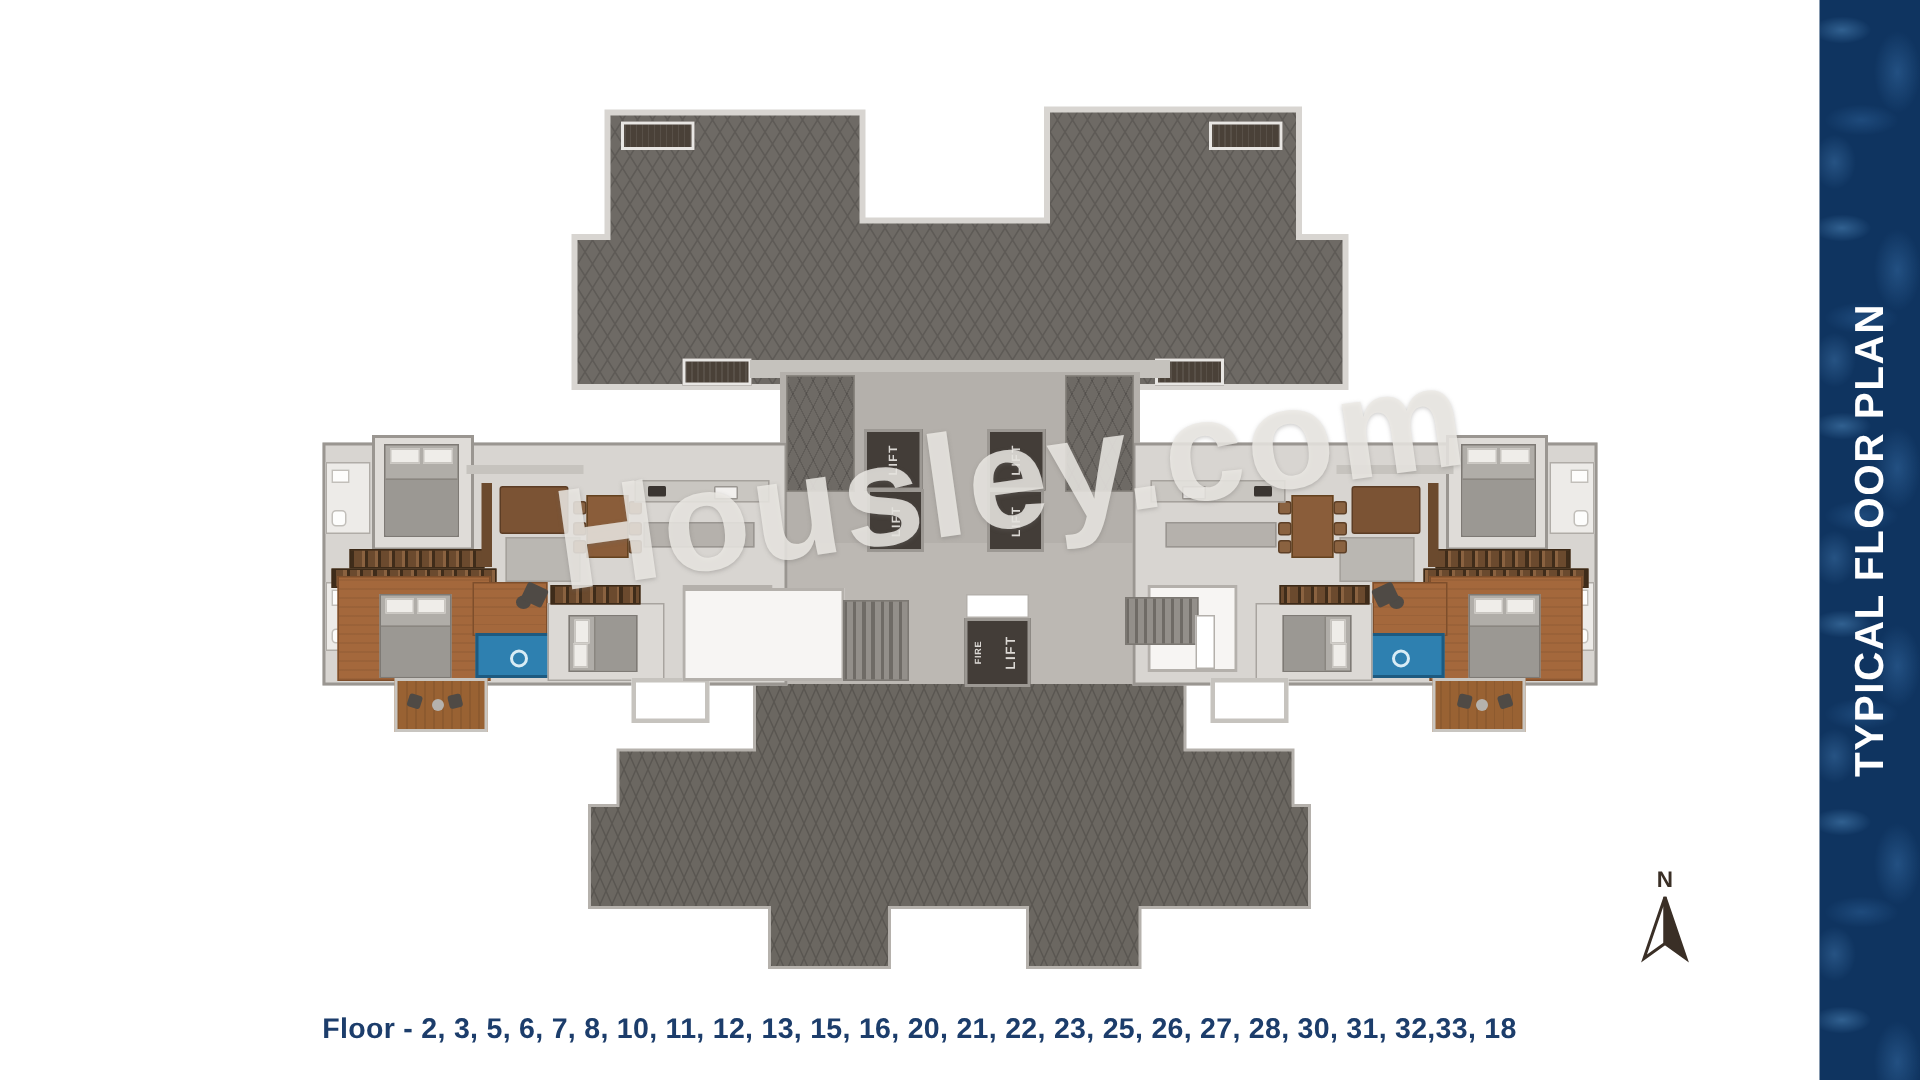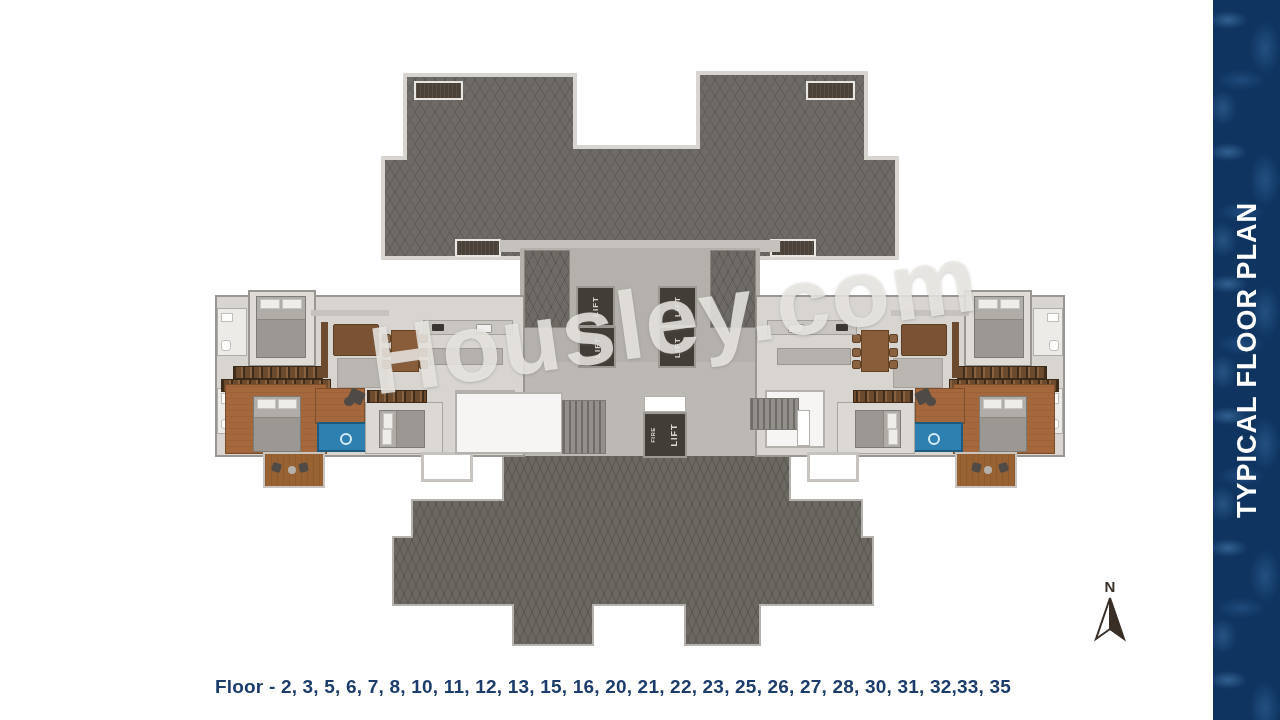--- a/index.html
+++ b/index.html
@@ -310,19 +310,19 @@
   <div class="abs watermark">Housley.com</div>
 
   <div class="abs north">
     <span class="n-label">N</span>
     <svg width="36" height="46" viewBox="0 0 36 46">
       <polygon points="18,2 4,43 18,33" fill="#ffffff" stroke="#3a2f26" stroke-width="2"></polygon>
       <polygon points="18,2 18,33 32,43" fill="#3a2f26" stroke="#3a2f26" stroke-width="2"></polygon>
     </svg>
   </div>
 
-  <div class="abs caption">Floor - 2, 3, 5, 6, 7, 8, 10, 11, 12, 13, 15, 16, 20, 21, 22, 23, 25, 26, 27, 28, 30, 31, 32,33, 35</div>
+  <div class="abs caption">Floor - 2, 3, 5, 6, 7, 8, 10, 11, 12, 13, 15, 16, 20, 21, 22, 23, 25, 26, 27, 28, 30, 31, 32,33, 18</div>
 
   <div class="abs banner">
     <span class="banner-title">TYPICAL FLOOR PLAN</span>
   </div>
 
 </div>
 
 </body></html>

